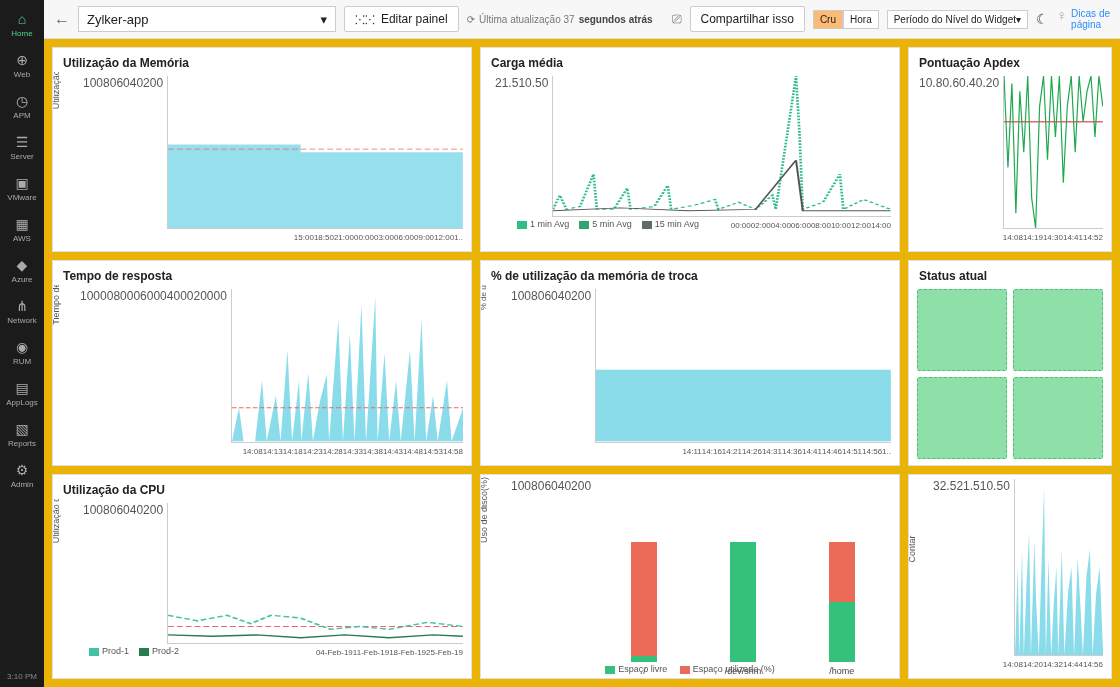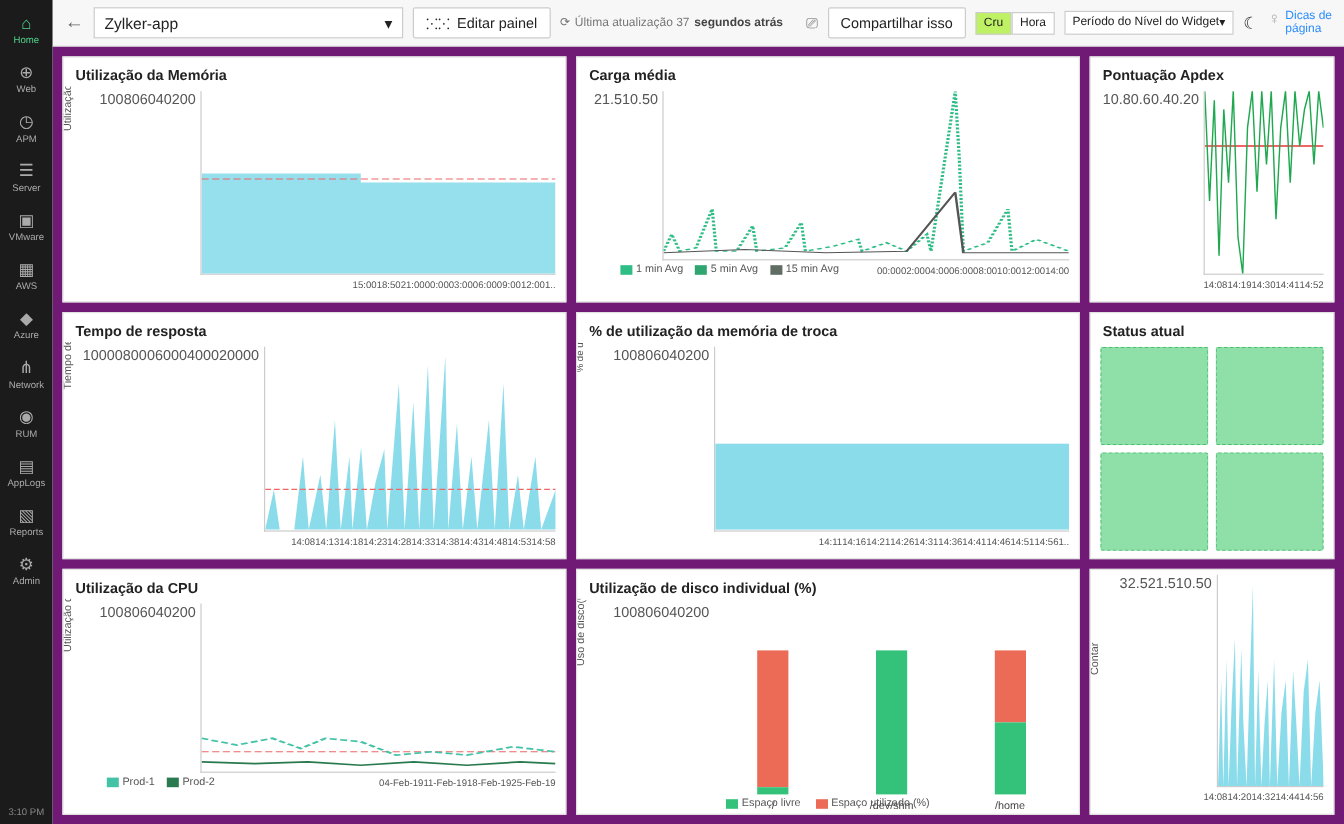--- a/index.html
+++ b/index.html
@@ -13,26 +13,26 @@
 .main{flex:1;display:flex;flex-direction:column;background:#eee}
 .topbar{display:flex;align-items:center;gap:8px;padding:6px 10px;background:#f7f7f7;border-bottom:1px solid #ddd}
 .back{font-size:16px;cursor:pointer;color:#666}
 .appsel{display:flex;align-items:center;justify-content:space-between;width:240px;height:24px;border:1px solid #ccc;background:#fff;padding:0 8px;font-size:13px;cursor:pointer}
 .btn{display:flex;align-items:center;gap:6px;height:24px;border:1px solid #ccc;background:#fff;padding:0 10px;font-size:12px;cursor:pointer;border-radius:2px}
 .updated{color:#777;font-size:10px;display:flex;align-items:center;gap:4px}
 .updated b{color:#444;font-weight:bold}
 .tspace{flex:1}
 .seg{display:flex}
 .seg .segbtn{border:1px solid #ccc;background:#fff;padding:3px 6px;font-size:10px;cursor:pointer}
-.seg .segbtn.sel{background:#bef264}
+.seg .segbtn.sel{background:#fdba74}
 .period{border:1px solid #ccc;background:#fff;padding:3px 6px;font-size:10px;cursor:pointer;display:flex;gap:0}
 .moon{font-size:14px;cursor:pointer;color:#333}
 .tips{color:#2a8cff;font-size:10px;line-height:1.1;text-align:left;cursor:pointer;display:flex;gap:4px;align-items:flex-start}
 .bulb{color:#aaa;font-size:14px}
-.grid{flex:1;display:grid;grid-template-columns:420px 420px 1fr;grid-template-rows:repeat(3,1fr);gap:8px;padding:8px;background:#701a75;overflow:hidden}
+.grid{flex:1;display:grid;grid-template-columns:420px 420px 1fr;grid-template-rows:repeat(3,1fr);gap:8px;padding:8px;background:#eab308;overflow:hidden}
 .card{background:#fff;border:1px solid #e1e1e1;display:flex;flex-direction:column;overflow:hidden}
 .card .title{font-weight:bold;font-size:12px;padding:8px 10px 2px 10px}
 .card .body{flex:1;position:relative;padding:4px 8px 6px 8px;overflow:hidden}
 .ylabel{position:absolute;left:-2px;top:50%;transform:rotate(-90deg) translateX(50%);transform-origin:left top;font-size:9px;color:#555;white-space:nowrap}
 .plot{display:flex;height:100%}
 .yaxis{display:flex;flex-direction:row;justify-content:space-between;font-size:12px;color:#555;padding-right:4px}
 .plotarea{flex:1;position:relative;border-left:1px solid #ccc;border-bottom:1px solid #ccc}
 .xaxis{position:absolute;left:16px;right:0;bottom:-14px;display:flex;justify-content:flex-end;font-size:8px;color:#555}
 .xaxis span{flex:none}
 svg{position:absolute;left:0;top:0;width:100%;height:100%}
@@ -206,21 +206,21 @@
                 </div>
             </div>
           </div>
         </div>
       </div>
 
       <div class="card">
         <div class="title">Tempo de resposta</div>
         <div class="body">
           <div class="ylabel">Tiempo de respuesta (%)</div>
-          <div class="plot" style="margin-left:8px;height:calc(100% - 16px)">
+          <div class="plot" style="margin-left:19px;height:calc(100% - 16px)">
             <div class="yaxis">
                 <span>10000</span>
                 <span>8000</span>
                 <span>6000</span>
                 <span>4000</span>
                 <span>2000</span>
                 <span>0</span>
               </div>
             <div class="plotarea">
               <svg viewBox="0 0 100 100" preserveAspectRatio="none">
@@ -320,21 +320,20 @@
             </div>
           </div>
           <div class="legend">
             <span><span class="sw" style="background:#44c2a6"></span><span>Prod-1</span></span>
             <span><span class="sw" style="background:#2a7a4f"></span><span>Prod-2</span></span>
           </div>
         </div>
       </div>
 
       <div class="card">
-        <div class="title">Utilização de disco individual (%)</div>
         <div class="body">
           <div class="ylabel">Uso de disco(%)</div>
           <div class="plot" style="margin-left:22px;height:100%">
             <div class="yaxis" style="height:calc(100% - 34px)">
                 <span>100</span>
                 <span>80</span>
                 <span>60</span>
                 <span>40</span>
                 <span>20</span>
                 <span>0</span>

